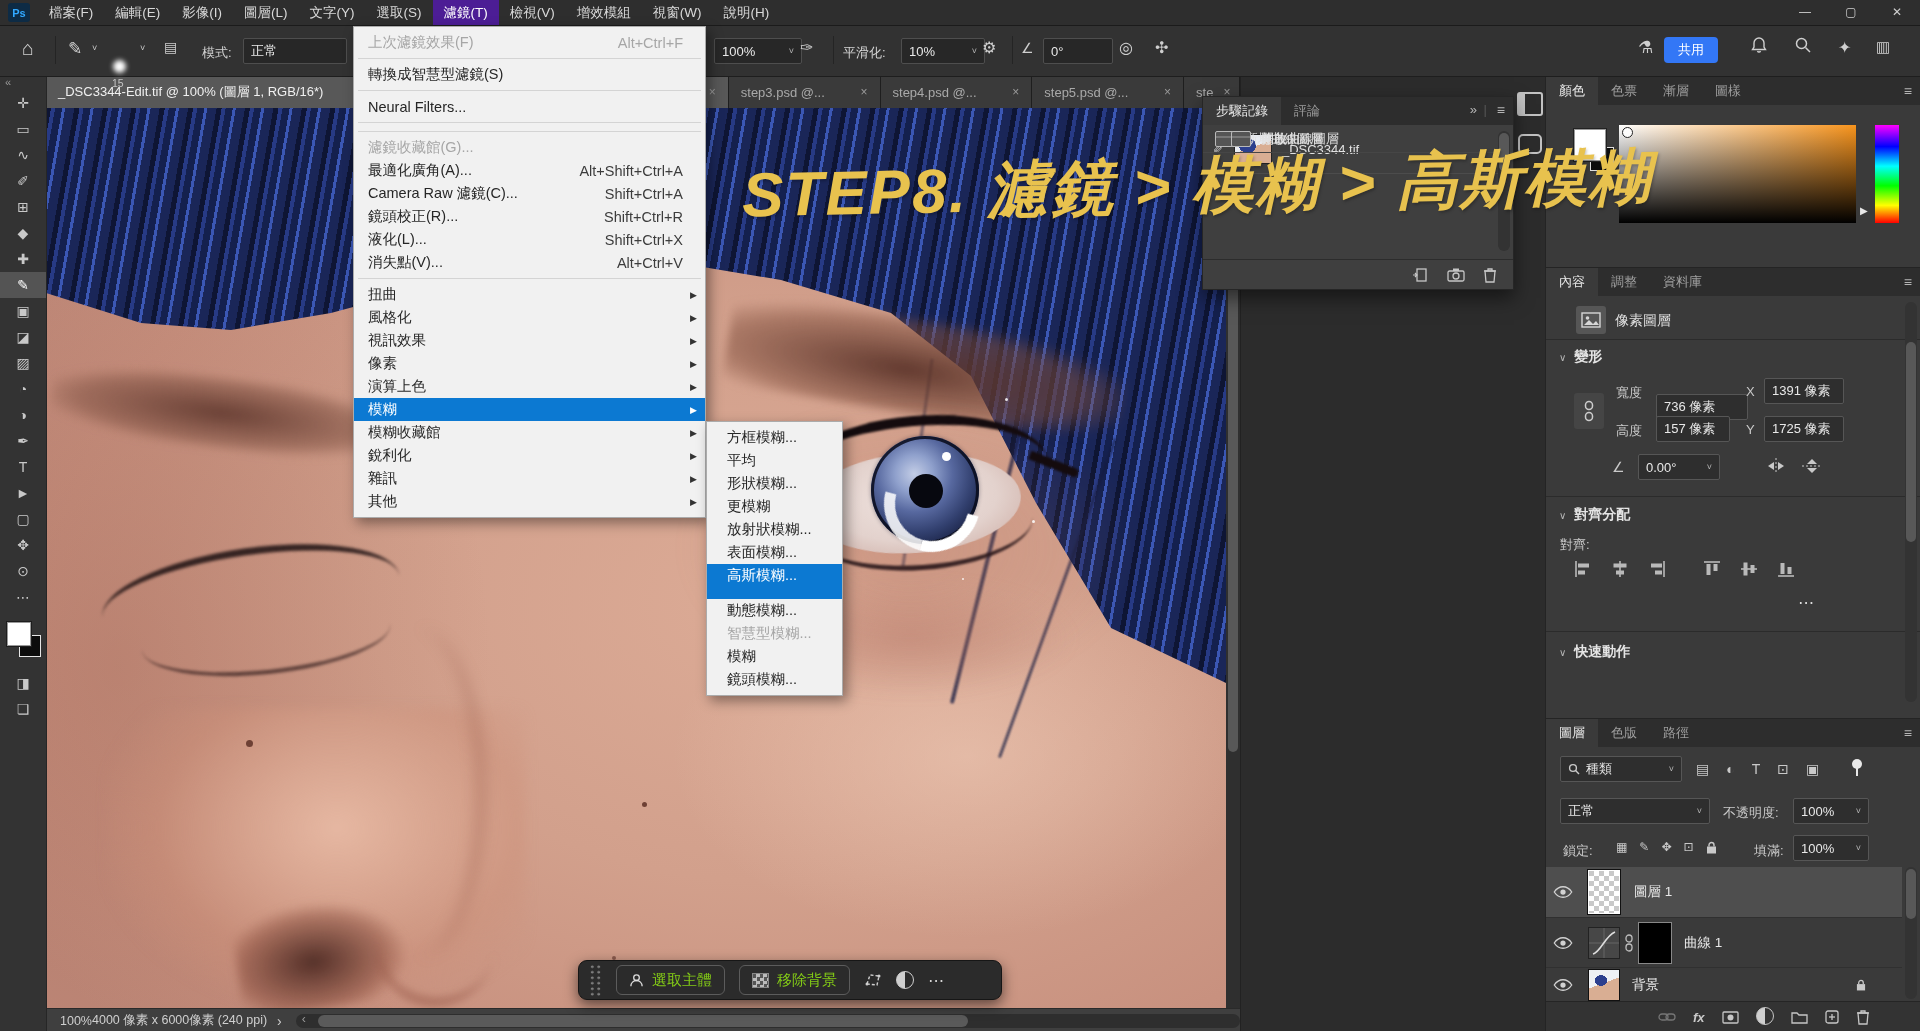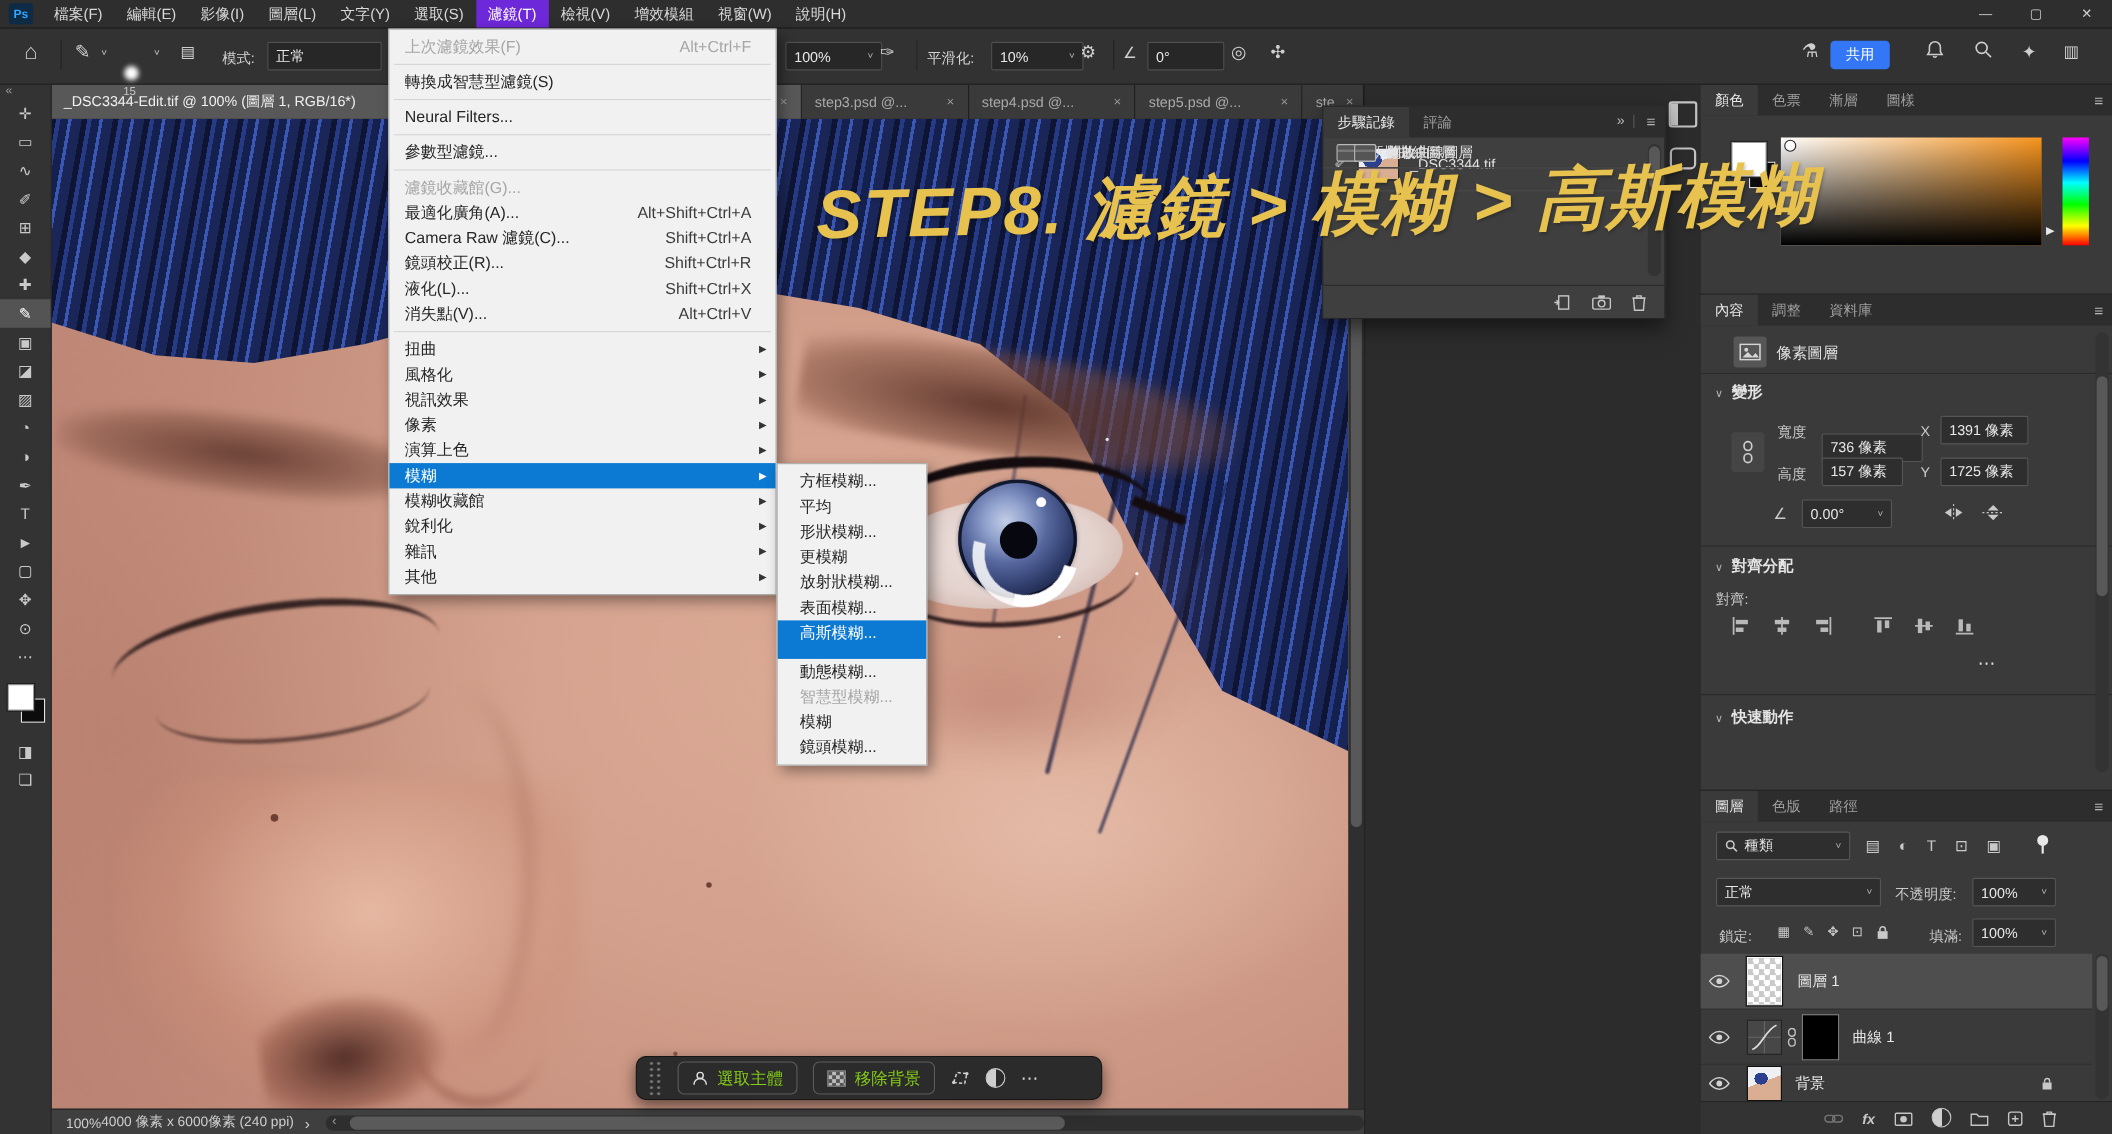--- a/index.html
+++ b/index.html
@@ -2,21 +2,21 @@
 <html><head>
 <meta charset="utf-8">
 <style>
 html,body{margin:0;padding:0;background:#222;font-family:"Liberation Sans","DejaVu Sans",sans-serif}
 #app{position:relative;width:1920px;height:1031px;overflow:hidden;background:#2c2c2c;color:#ddd;font-size:13px}
 svg{display:block}
 
 .menubar{position:absolute;left:0;top:0;width:1920px;height:25px;background:#2e2e2e;border-bottom:1px solid #1b1b1b;display:flex;align-items:center;z-index:50}
 .pslogo{width:22px;height:19px;margin:0 8px 0 8px;background:#0d2b45;color:#31a8ff;font-size:11px;font-weight:bold;display:flex;align-items:center;justify-content:center;border-radius:3px}
 .menu-item{padding:0 11px;line-height:25px;font-size:13.5px;color:#d9d9d9;white-space:nowrap}
-.menu-item.active{background:#6d28d9;color:#fff}
+.menu-item.active{background:#4c1d95;color:#fff}
 .winctl{margin-left:auto;display:flex}
 .winbtn{width:46px;text-align:center;line-height:25px;color:#cfcfcf;font-size:12px}
 
 .optionsbar{position:absolute;left:0;top:25px;width:1920px;height:51px;background:#323232;border-bottom:1px solid #1e1e1e;z-index:5}
 .obox{position:absolute;background:#272727;border:1px solid #4e4e4e;border-radius:2px;color:#e8e8e8;font-size:13px;display:flex;align-items:center;padding:0 7px;height:24px}
 .obox .chev{margin-left:auto;color:#bbb;font-size:9px;padding-left:8px}
 .olabel{position:absolute;color:#d3d3d3;font-size:13px}
 .odiv{position:absolute;width:1px;height:28px;background:#242424;top:11px}
 .oicon{position:absolute;color:#cfcfcf}
 .sharebtn{position:absolute;background:#3377f6;color:#fff;border-radius:4px;font-size:13px;display:flex;align-items:center;justify-content:center}
@@ -801,25 +801,20 @@
         <span class="ms"></span>
         <span class="ma">▶</span>
       </div>
 
       <div class="menu-row separator">
         
         
         
       </div>
 
-      <div class="menu-row">
-        <span class="ml">參數型濾鏡...</span>
-        <span class="ms"></span>
-        <span class="ma">▶</span>
-      </div>
 
       <div class="menu-row separator">
         
         
         
       </div>
 
       <div class="menu-row disabled">
         <span class="ml">濾鏡收藏館(G)...</span>
         <span class="ms"></span>

